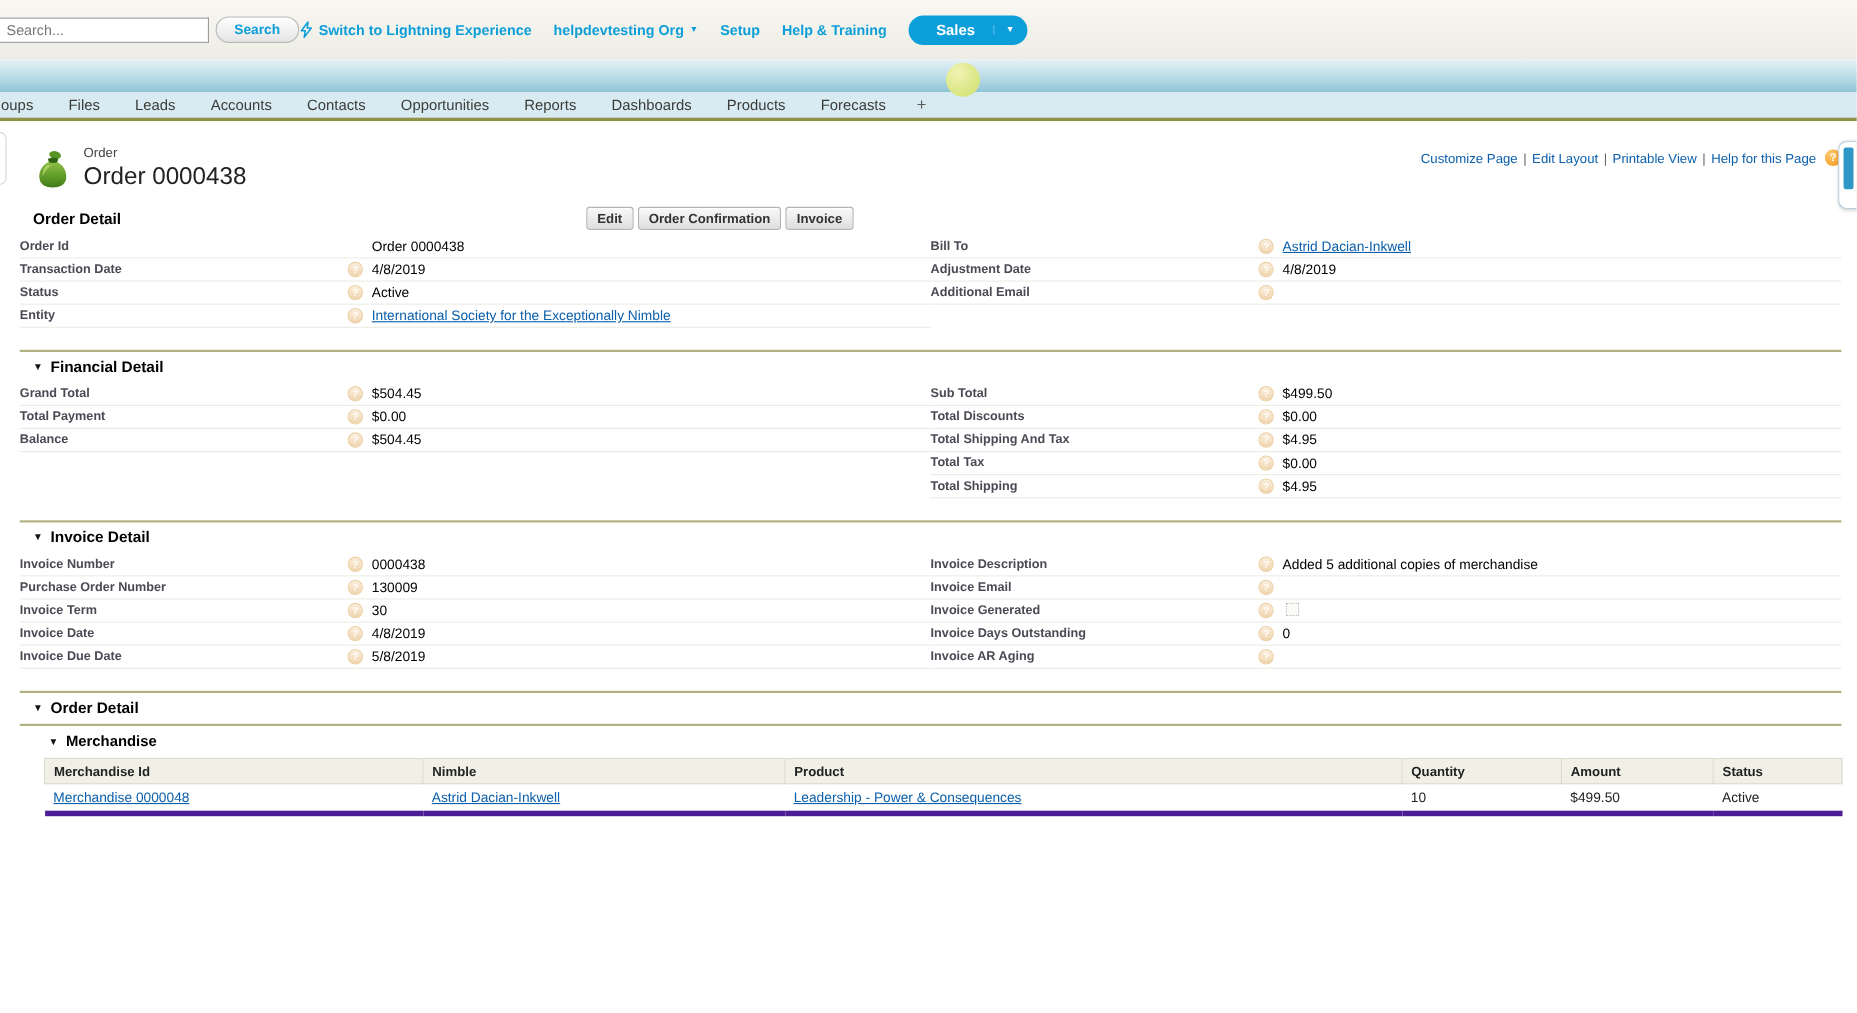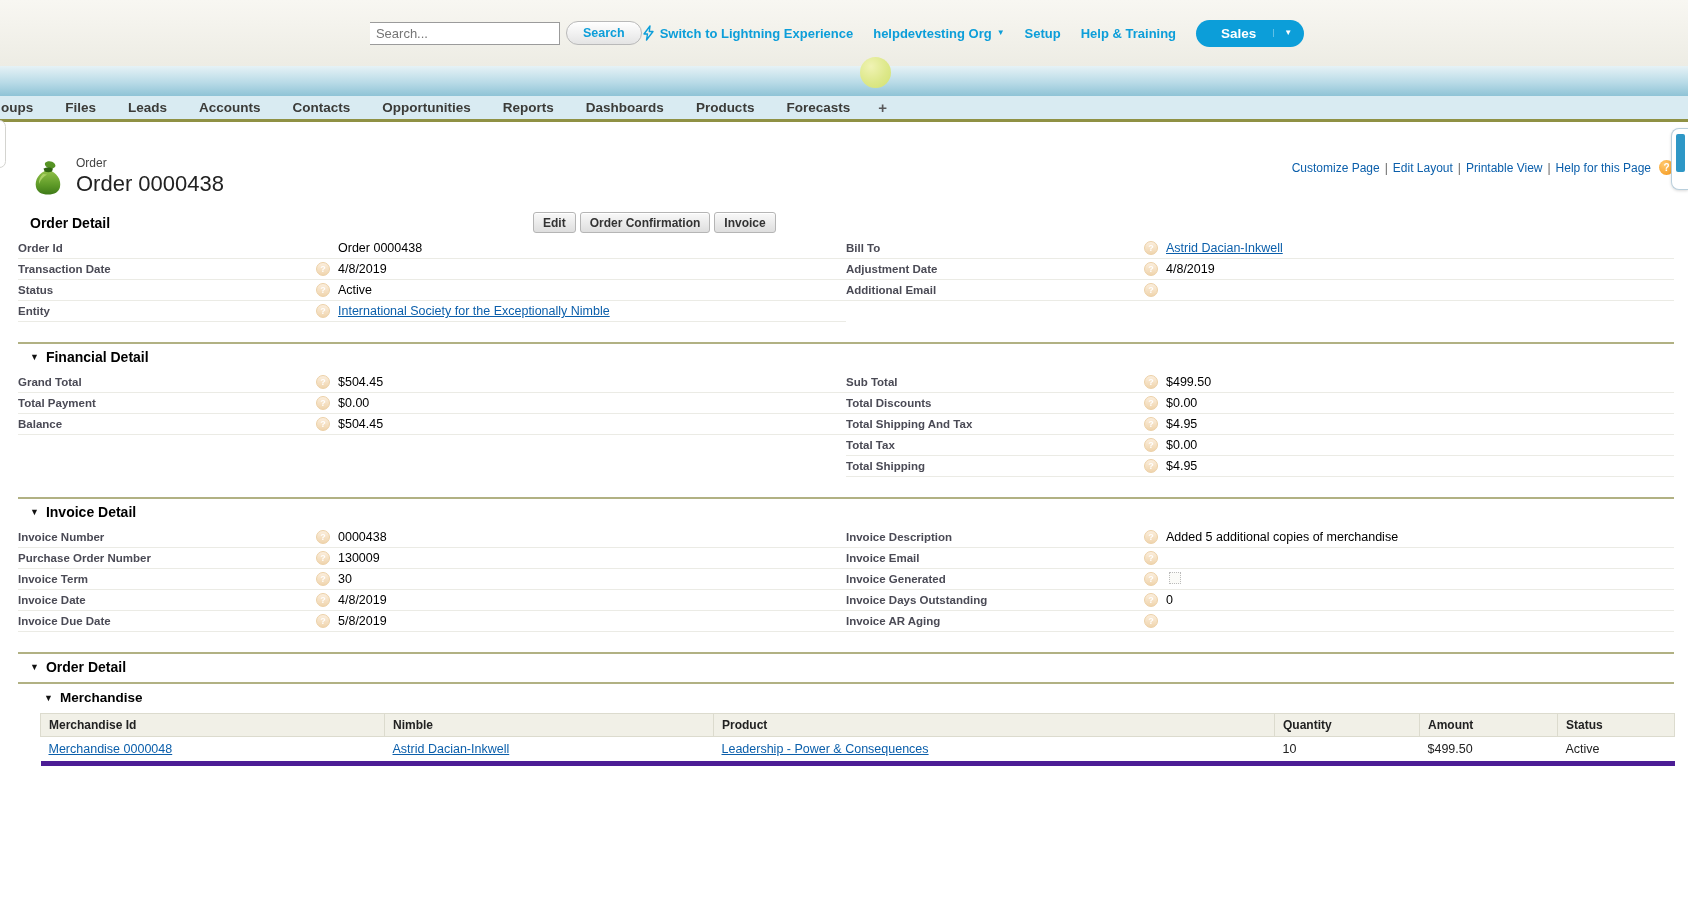--- a/index.html
+++ b/index.html
@@ -1,22 +1,22 @@
 <!DOCTYPE html>
 <html><head>
 <meta charset="utf-8">
 <style>
   * { box-sizing: border-box; margin: 0; padding: 0; }
   html,body { width:1688px; height:921px; overflow:hidden; background:#fff;
     font-family:"Liberation Sans","DejaVu Sans",sans-serif; }
   .screen { position:relative; width:1688px; height:921px; background:#fff; }
 
   
-  .top-bar { height:66px; background:linear-gradient(#f8f7f2,#edecE4);
-    display:flex; justify-content:center; align-items:center; padding-right:14px; }
+  .top-bar { height:54px; background:linear-gradient(#f8f7f2,#edecE4);
+    display:flex; justify-content:flex-start; align-items:center; padding-right:14px; }
   .search-area { display:flex; align-items:center; }
   .search-input { width:190px; height:23px; border:1px solid #9b9b9b; border-left:none;
     padding:0 6px; font-size:13px; color:#555; background:#fff; outline:none;
     font-family:"Liberation Sans",sans-serif; }
   .search-btn { margin-left:6px; height:24px; padding:0 16px; border:1px solid #b9b9b9;
     border-radius:12px; background:linear-gradient(#ffffff,#e4e4e4); color:#0c9ed9;
     font-weight:bold; font-size:12.5px; cursor:pointer; font-family:"Liberation Sans",sans-serif; }
   .top-links { display:flex; align-items:center; gap:20px; color:#0c9ed9;
     font-weight:bold; font-size:13px; }
   .top-links a { color:#0c9ed9; text-decoration:none; display:flex; align-items:center; gap:5px; }
@@ -26,27 +26,27 @@
     border-radius:14px; height:27px; padding:0 12px 0 22px; gap:0; cursor:pointer; min-width:108px; }
   .app-pill .app-label { font-weight:bold; font-size:13.5px; flex:1; text-align:center; }
   .app-pill .caret { margin-left:14px; padding-left:10px; border-left:1px solid rgba(255,255,255,.35); }
 
   
   .gradient-band { height:30px; background:linear-gradient(#e6f2f6,#b9dbe7 55%,#8fc3d6); }
   .sun-circle { position:absolute; left:860px; top:57px; width:31px; height:31px; border-radius:50%;
     background:radial-gradient(circle at 35% 30%, #f0f3b4, #dde88a 55%, #d2e170); z-index:4; }
   .tab-bar { height:26px; background:#d9ebf2; border-bottom:3px solid #8f9144;
     display:flex; align-items:center; position:relative; }
-  .tab { padding:0 16px; font-weight:bold; font-size:13.5px; color:#3b3b38;
+  .tab { padding:0 16px; font-weight:normal; font-size:13.5px; color:#3b3b38;
     text-decoration:none; white-space:nowrap; }
   .tab.first { padding-left:1px; }
   .tab.add { color:#58585a; font-size:15px; padding:0 12px; }
 
   
-  .content { padding:12px 14px 0 18px; position:relative; }
+  .content { padding:0 14px 0 18px; position:relative; }
   .record-header { position:relative; padding-top:22px; display:flex; align-items:flex-start; min-height:66px; }
   .entity-icon { width:36px; height:38px; margin:2px 10px 0 12px; }
   .title-block .entity-type { font-size:12px; color:#444; }
   .title-block .page-title { font-size:22px; color:#222; margin-top:1px; }
   .page-links { position:absolute; right:0; top:26px; font-size:12px; color:#666;
     display:flex; align-items:center; gap:5px; }
   .page-links a { color:#0b5fab; text-decoration:none; }
   .help-orange { width:15px; height:15px; border-radius:50%;
     background:radial-gradient(circle at 35% 30%, #ffc96f, #f49416); color:#fff; font-size:10px;
     font-weight:bold; display:inline-flex; align-items:center; justify-content:center; margin-left:3px; }

